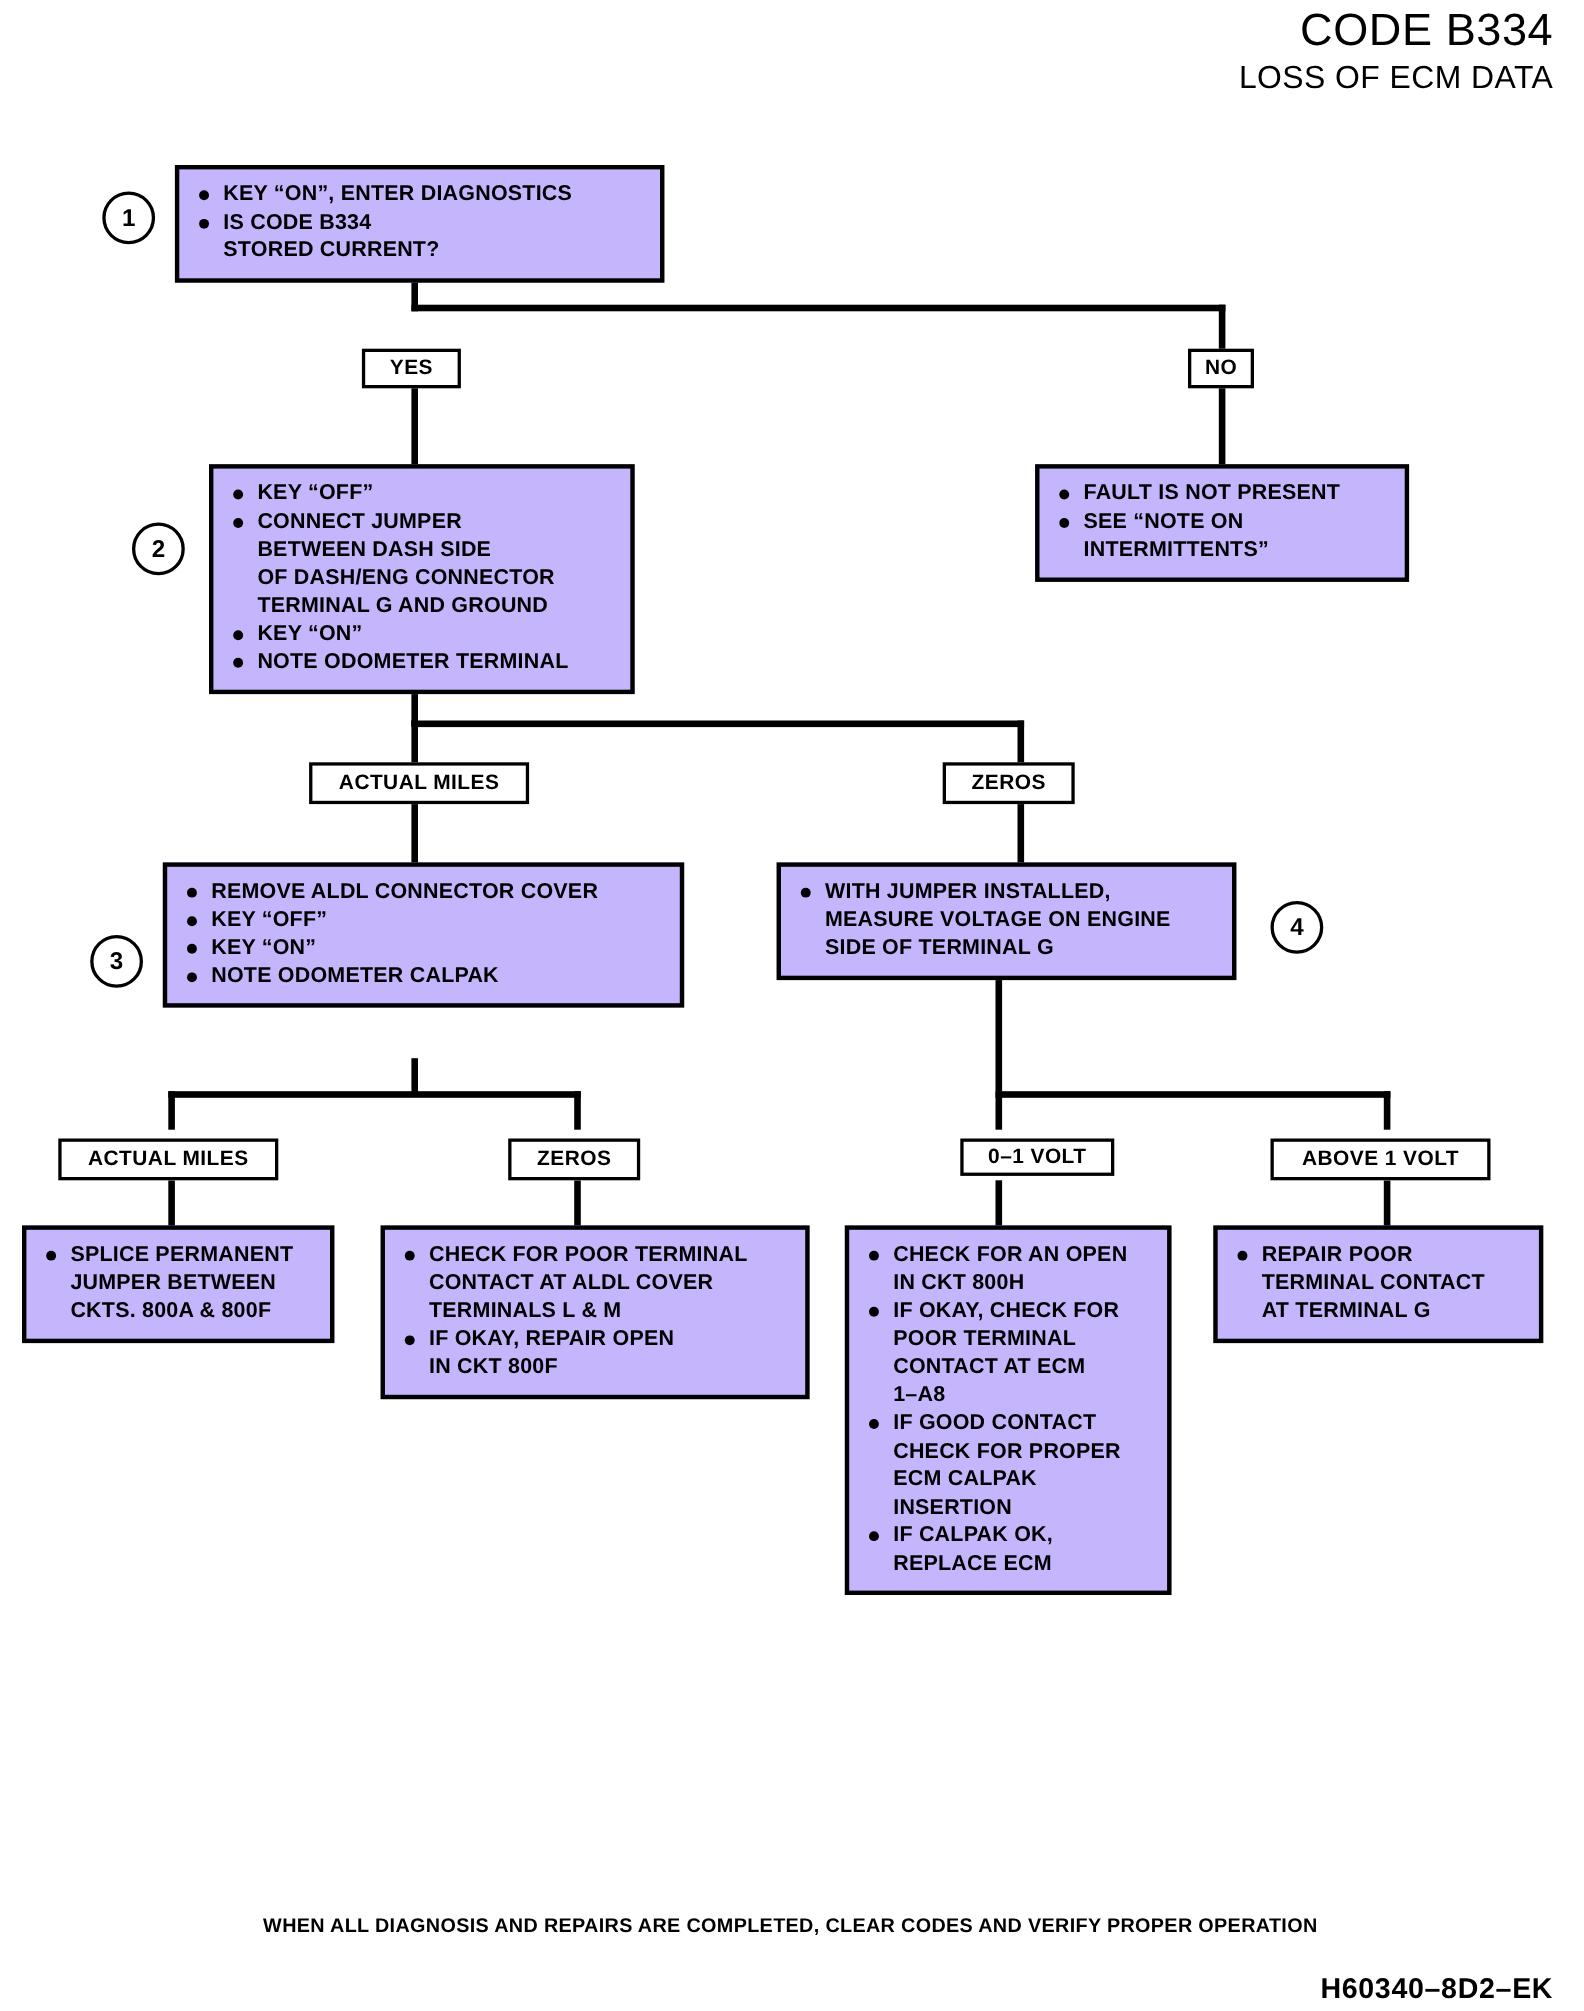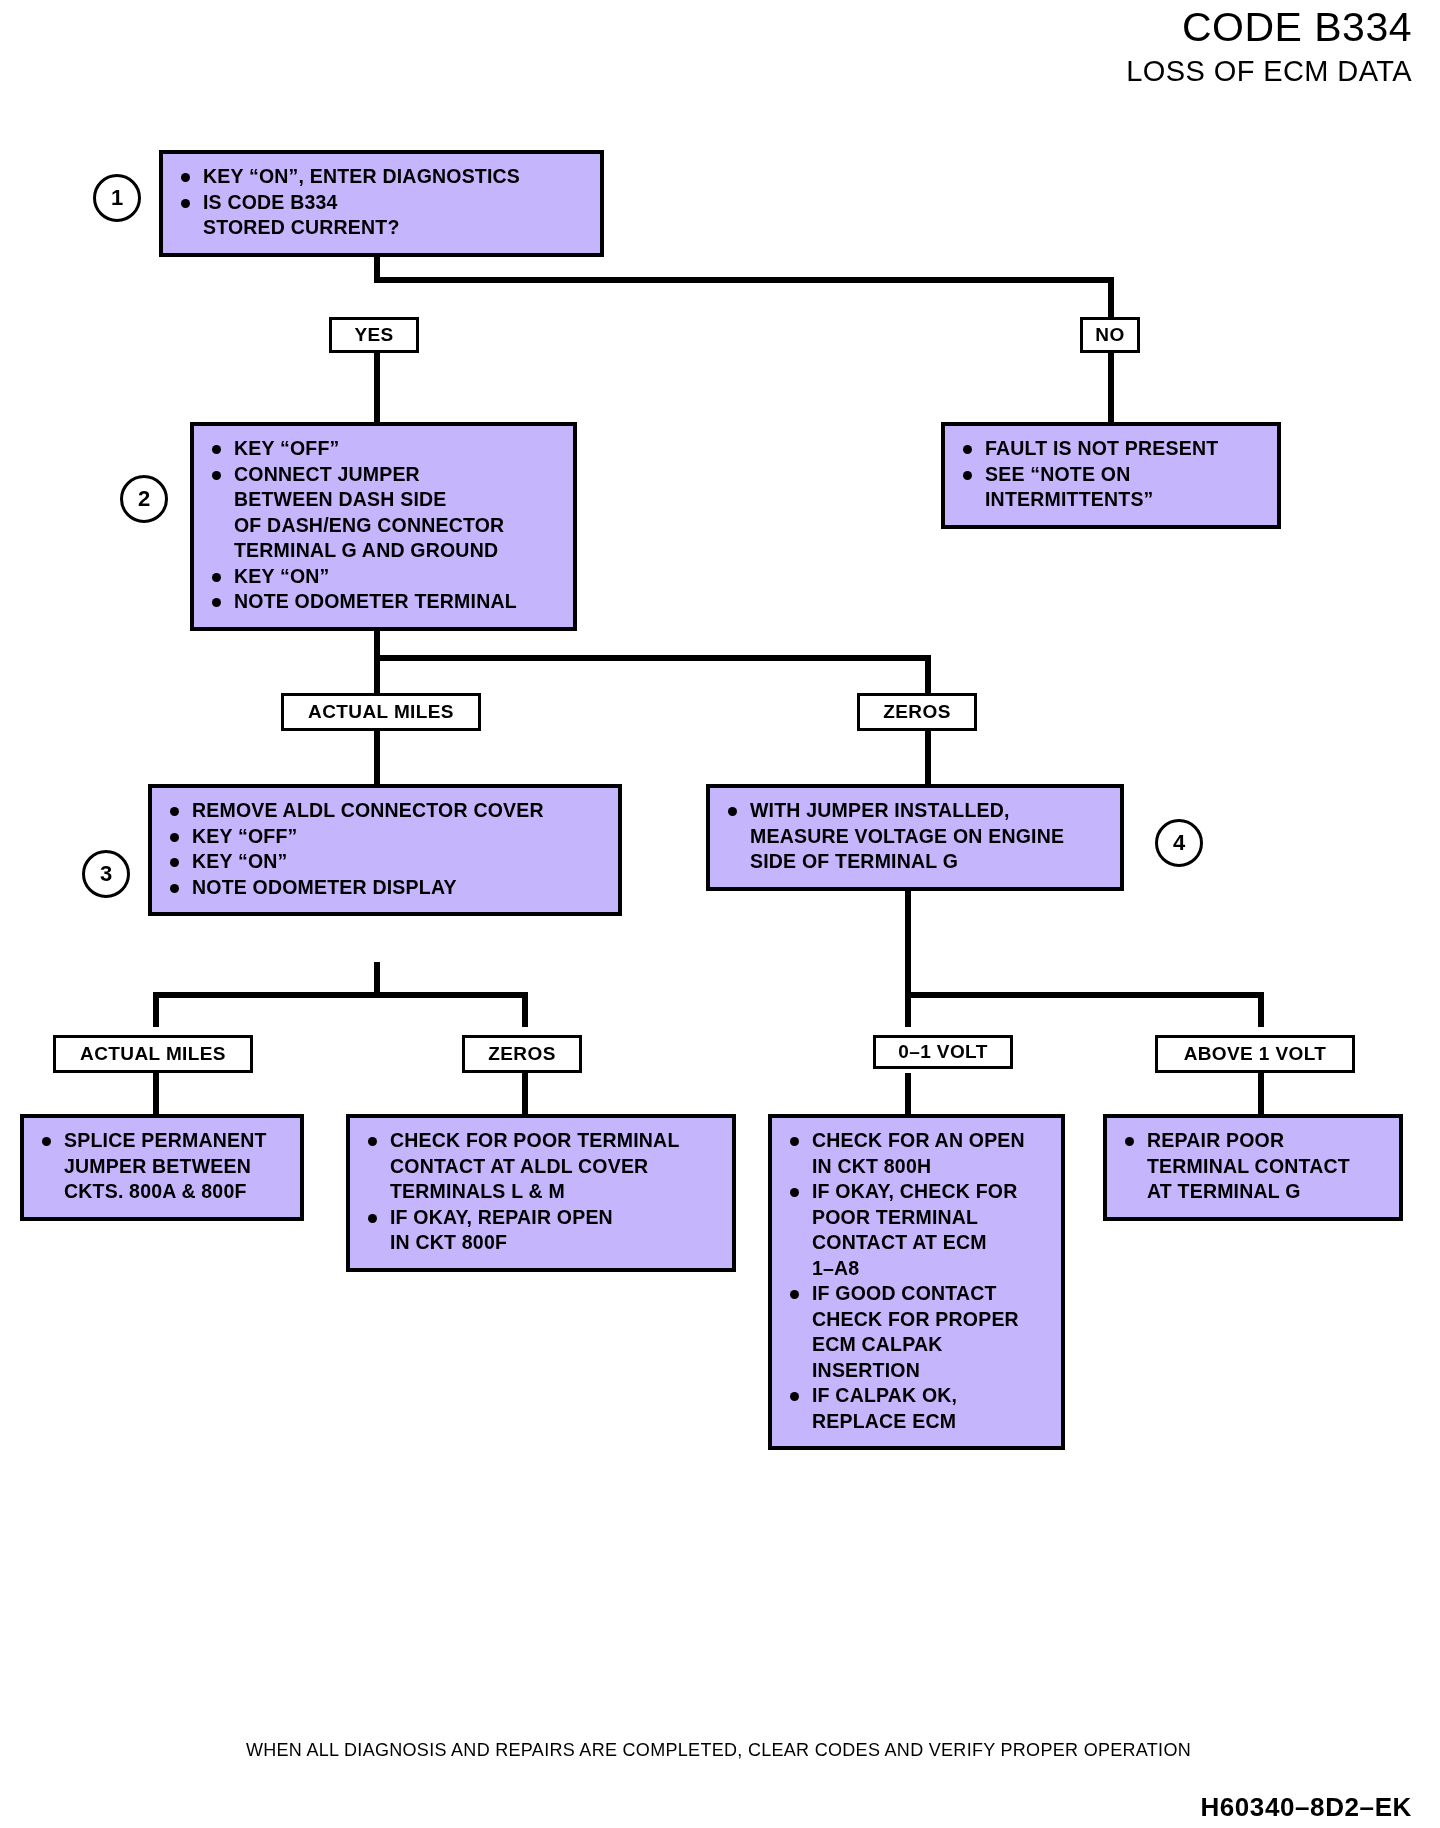--- a/index.html
+++ b/index.html
@@ -115,21 +115,21 @@
   .line-h { height: 6px; }
 
   
   .footer-note {
     position: absolute;
     left: 0;
     right: 3px;
     top: 1740px;
     text-align: center;
     font-size: 18px;
-    font-weight: normal;
+    font-weight: bold;
     letter-spacing: 0.3px;
   }
   .footer-code {
     position: absolute;
     right: 28px;
     top: 1792px;
     font-size: 26px;
     font-weight: bold;
     letter-spacing: 0.6px;
   }
@@ -211,21 +211,21 @@
 
   <div class="node label-box" style="left:281px; top:693px; width:200px; height:38px;">ACTUAL MILES</div>
   <div class="node label-box" style="left:857px; top:693px; width:120px; height:38px;">ZEROS</div>
 
   <div class="step-circle" style="left:82px; top:850px;">3</div>
   <div class="node box" style="left:148px; top:784px; width:474px;">
     <ul class="bullets">
       <li>REMOVE ALDL CONNECTOR COVER</li>
       <li>KEY “OFF”</li>
       <li>KEY “ON”</li>
-      <li>NOTE ODOMETER DISPLAY</li>
+      <li>NOTE ODOMETER CALPAK</li>
     </ul>
   </div>
 
   <div class="step-circle" style="left:1155px; top:819px;">4</div>
   <div class="node box" style="left:706px; top:784px; width:418px;">
     <ul class="bullets">
       <li>WITH JUMPER INSTALLED,
 MEASURE VOLTAGE ON ENGINE
 SIDE OF TERMINAL G</li>
     </ul>

